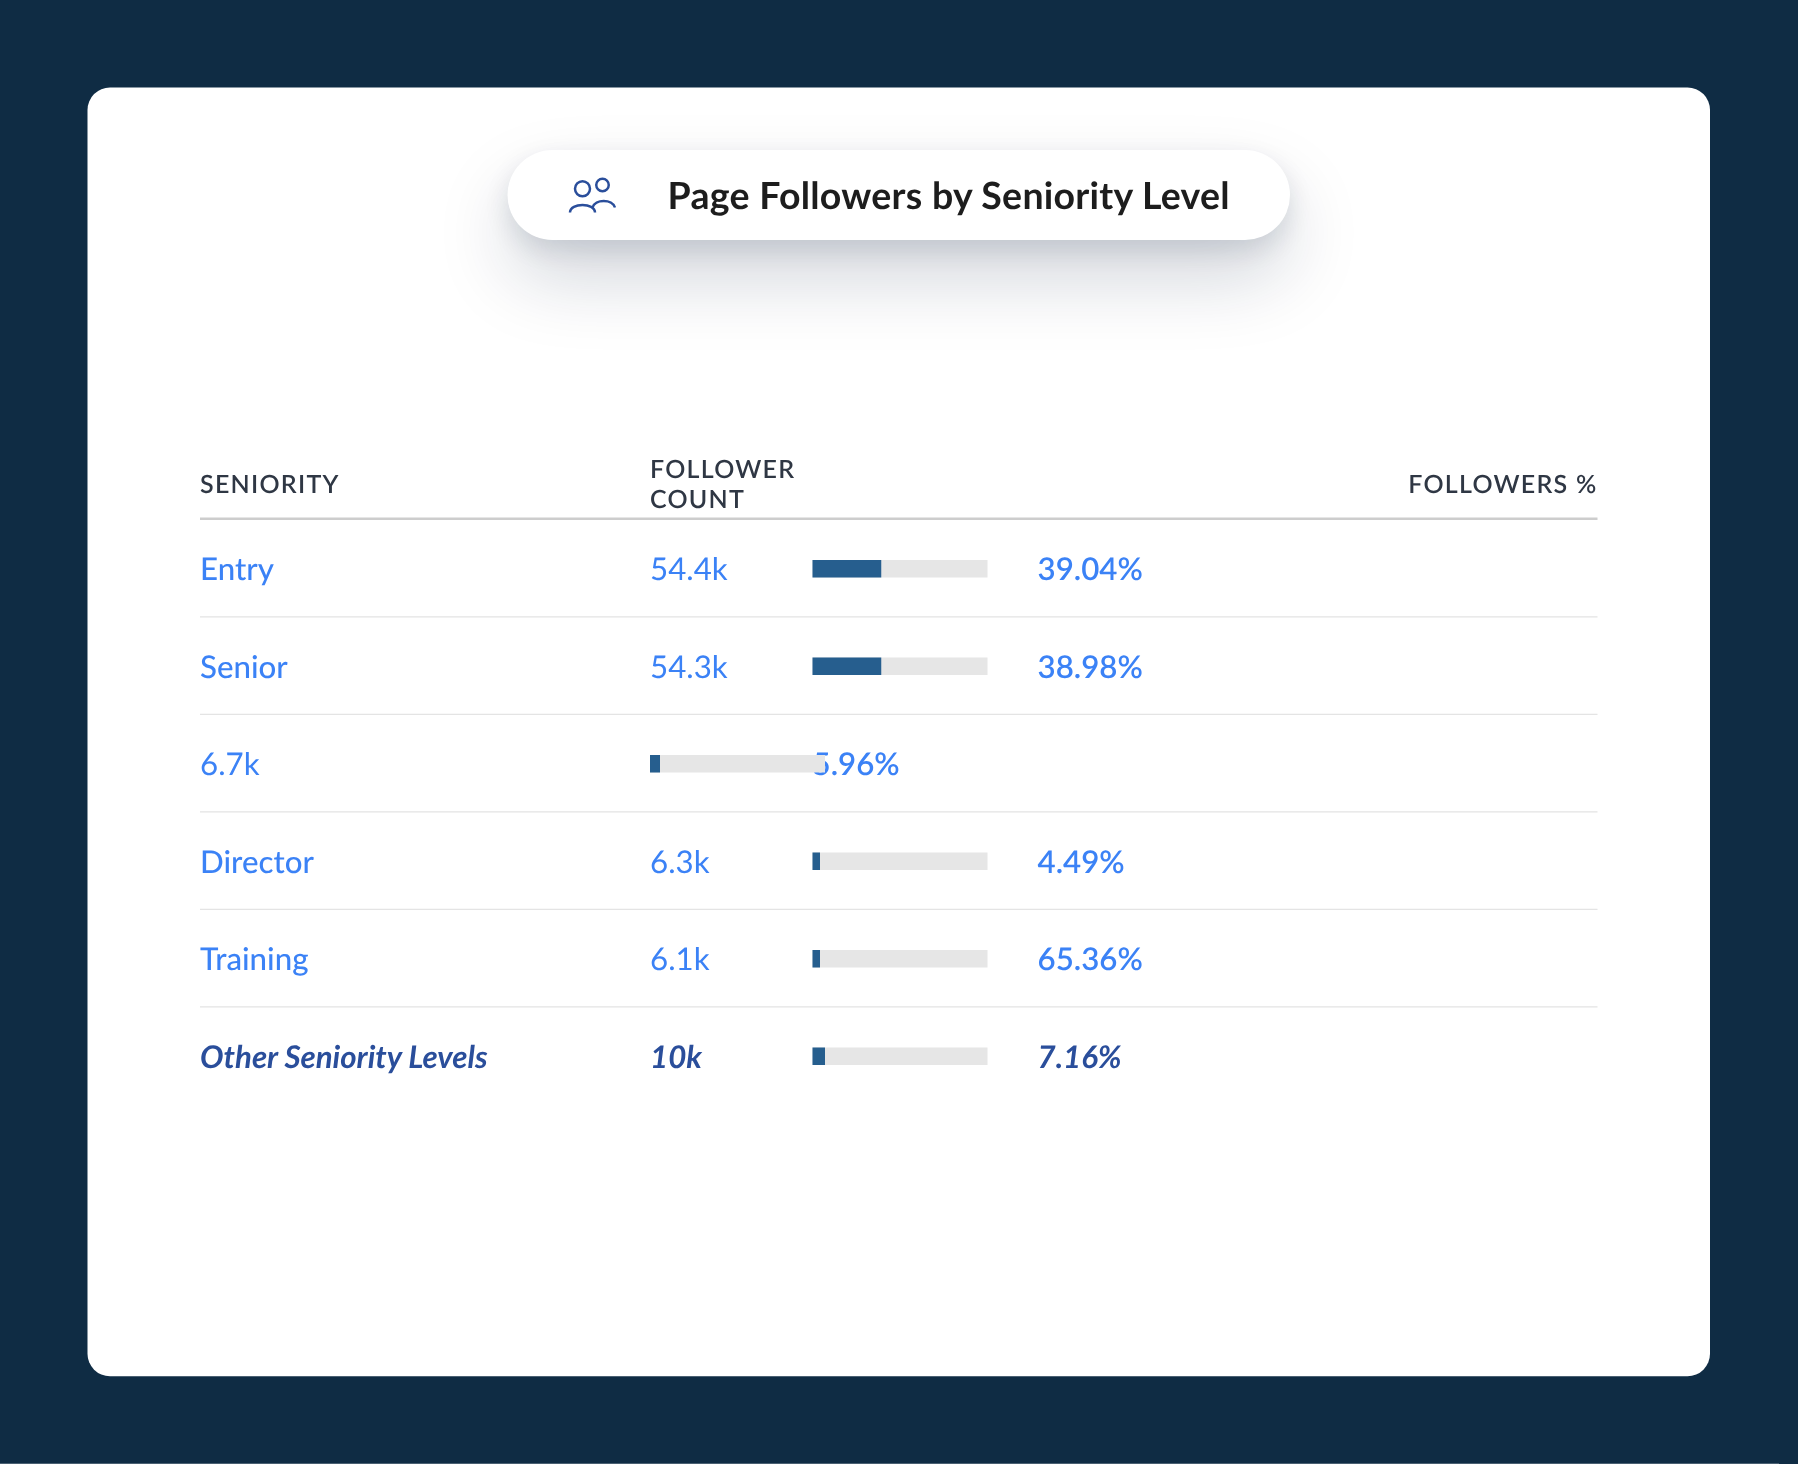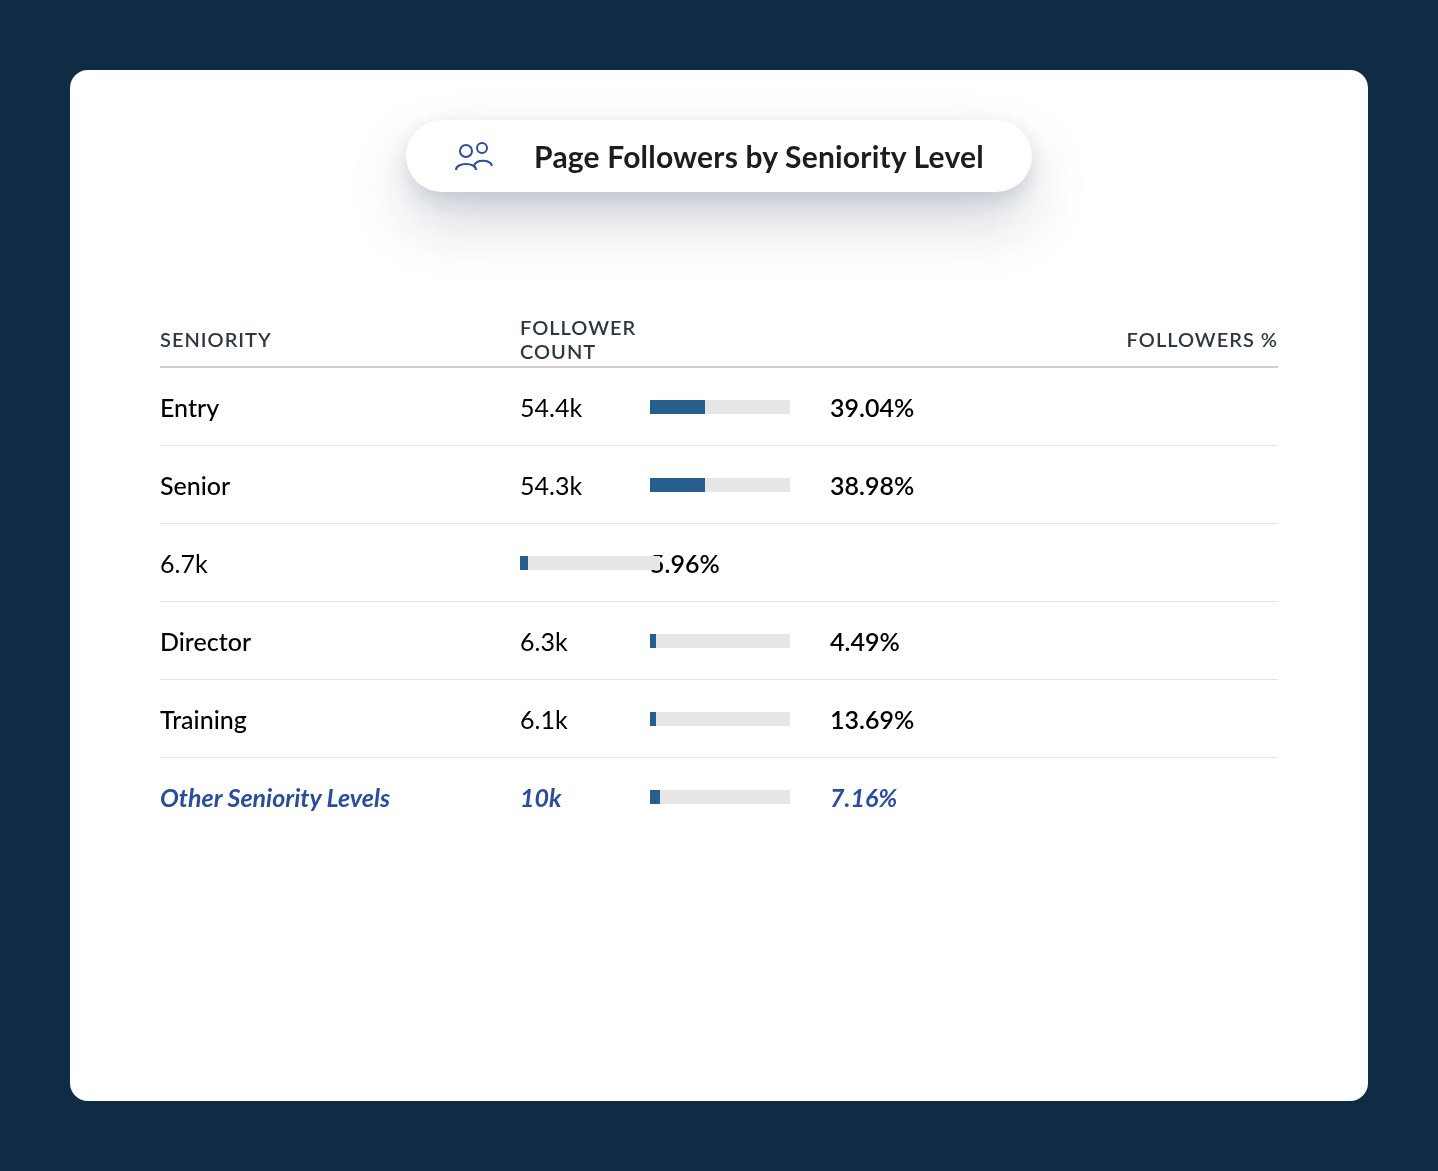--- a/index.html
+++ b/index.html
@@ -38,20 +38,21 @@
     letter-spacing: 0.2px;
     margin-left: 16px;
   }
   .people-icon {
     width: 42px;
     height: 32px;
     flex: 0 0 42px;
   }
   .table {
     width: 100%;
+    margin-top: 48px;
   }
   .row {
     display: grid;
     grid-template-columns: 360px 130px 180px 1fr;
     align-items: center;
     gap: 0;
     border-bottom: 1px solid #e4e4e4;
     height: 78px;
   }
   .row.header-row {
@@ -59,21 +60,21 @@
     border-bottom: 2px solid #cdcdcd;
   }
   .row.header-row .cell {
     font-size: 20px;
     font-weight: 600;
     color: #2f3744;
     letter-spacing: 1px;
   }
   .cell {
     font-size: 25px;
-    color: #000000;
+    color: #3b82f6;
   }
   .cell.name { font-weight: 500; }
   .cell.count { font-weight: 400; text-align: left; }
   .cell.pct { font-weight: 600; text-align: left; padding-right: 10px; }
   .bar-track {
     width: 140px;
     height: 14px;
     background: #e6e6e6;
     position: relative;
   }
@@ -155,21 +156,21 @@
           <div class="cell pct">4.49%</div>
         </div>
         <div class="row">
           <div class="cell name">Training</div>
           <div class="cell count">6.1k</div>
           <div class="cell">
             <div class="bar-track">
               <div class="bar-fill" style="width: 4.36%;"></div>
             </div>
           </div>
-          <div class="cell pct">13.69%</div>
+          <div class="cell pct">65.36%</div>
         </div>
         <div class="row other">
           <div class="cell name">Other Seniority Levels</div>
           <div class="cell count">10k</div>
           <div class="cell">
             <div class="bar-track">
               <div class="bar-fill" style="width: 7.16%;"></div>
             </div>
           </div>
           <div class="cell pct">7.16%</div>

